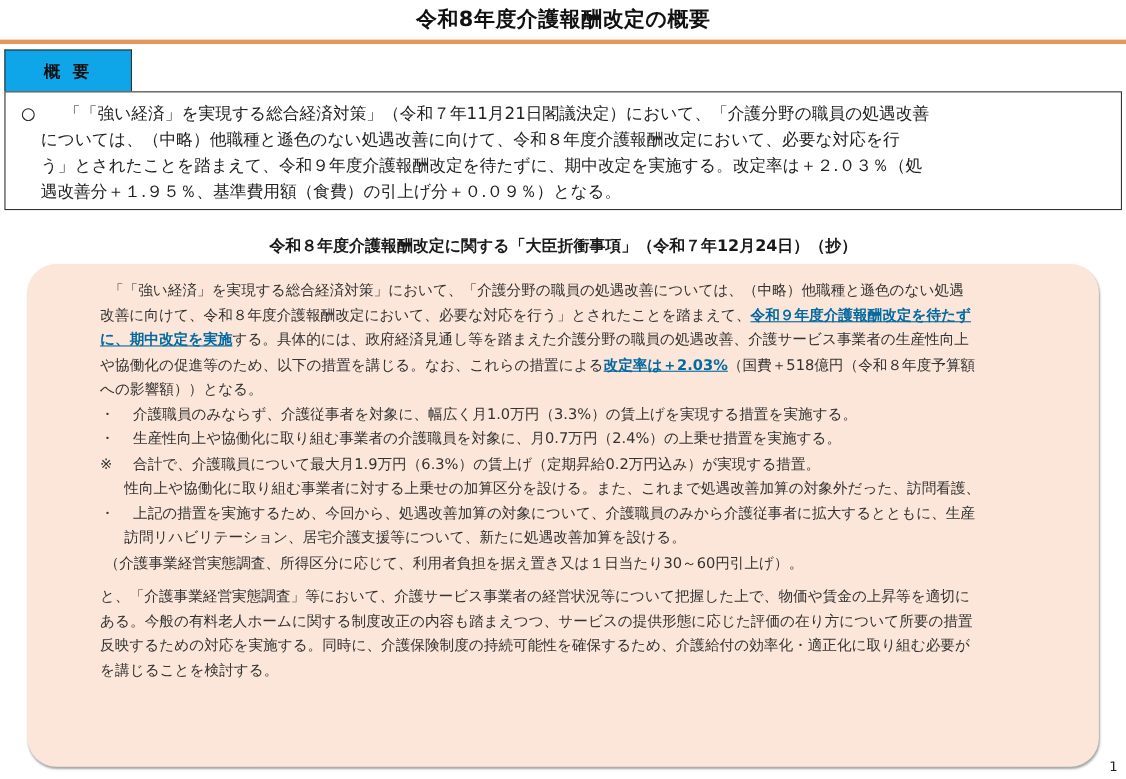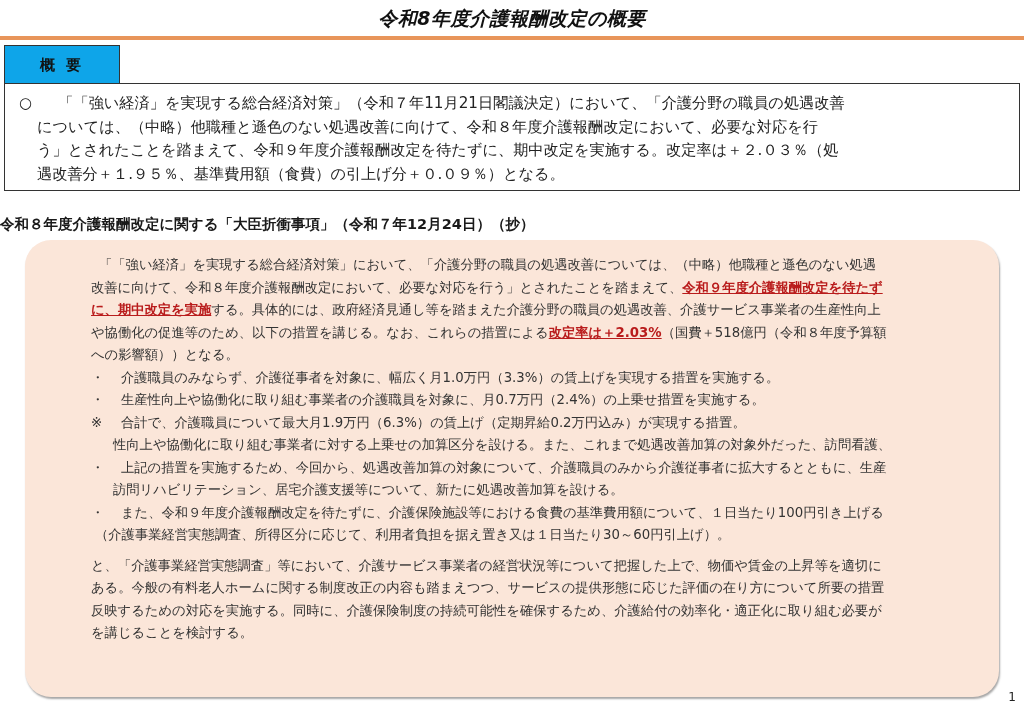--- a/index.html
+++ b/index.html
@@ -6,21 +6,21 @@
     html, body {
       width: 1024px; height: 708px; background: #ffffff; overflow: hidden;
       font-family: "DejaVu Sans", "Liberation Sans", sans-serif;
       color: #222222;
     }
     .page { position: relative; width: 1024px; height: 708px; }
 
     .title {
       position: absolute; left: 0; top: 4px; width: 1024px; height: 28px;
       text-align: center; font-size: 19px; font-weight: bold; letter-spacing: 0.5px;
-      color: #111111; line-height: 28px; font-style: italic;
+      color: #111111; line-height: 28px;
     }
     .title-rule {
       position: absolute; left: 0; top: 36px; width: 1024px; height: 4px;
       background: #e8955a;
     }
 
     .summary-tab {
       position: absolute; left: 4px; top: 45px; width: 116px; height: 38px;
       border: 1px solid #333333; border-bottom: none; background: #0ea5e9;
       text-align: center; line-height: 38px; font-size: 15px; font-weight: bold;
@@ -31,33 +31,33 @@
       border: 1px solid #333333; background: #ffffff;
       padding: 8px 16px 6px 14px;
       font-size: 15.2px; line-height: 23.5px; color: #222222;
     }
     .summary-box .lines span { display: block; white-space: nowrap; }
     .summary-box .lines span.first { text-indent: 0; }
     .summary-box .lines span.cont { padding-left: 18px; }
 
     .sub-heading {
       position: absolute; left: 0; top: 212px; width: 1024px; height: 24px;
-      font-size: 14.5px; font-weight: bold; color: #1a1a1a;
+      text-align: center; font-size: 14.5px; font-weight: bold; color: #1a1a1a;
       line-height: 24px;
     }
 
     .ministers-box {
       position: absolute; left: 25px; top: 240px; width: 974px; height: 457px;
       background: #fbe6d9; border-radius: 26px;
       box-shadow: 1px 2px 2px rgba(0,0,0,0.35);
       padding: 14px 18px 0 22px;
       font-size: 13.3px; line-height: 22.5px; color: #333333;
     }
     .ministers-box .ln { display: block; white-space: nowrap; margin-left: 44px; }
-    .ministers-box .em { font-weight: bold; text-decoration: underline; color: #b91c1c; }
+    .ministers-box .em { font-weight: bold; text-decoration: underline; color: #0369a1; }
     .ministers-box .bul { display: inline-block; width: 30px; }
     .ministers-box .gap { height: 8px; }
 
     .page-number {
       position: absolute; right: 8px; top: 690px; font-size: 12px; color: #222222;
     }
   </style>
 </head>
 <body>
 
@@ -84,21 +84,20 @@
     <span class="ln"><span class="em">に、期中改定を実施</span><span>する。具体的には、政府経済見通し等を踏まえた介護分野の職員の処遇改善、介護サービス事業者の生産性向上</span></span>
     <span class="ln"><span>や協働化の促進等のため、以下の措置を講じる。なお、これらの措置による</span><span class="em">改定率は＋2.03%</span><span>（国費＋518億円（令和８年度予算額</span></span>
     <span class="ln">への影響額））となる。</span>
 
     <span class="ln"><span class="bul">・</span><span>介護職員のみならず、介護従事者を対象に、幅広く月1.0万円（3.3%）の賃上げを実現する措置を実施する。</span></span>
     <span class="ln"><span class="bul">・</span><span>生産性向上や協働化に取り組む事業者の介護職員を対象に、月0.7万円（2.4%）の上乗せ措置を実施する。</span></span>
     <span class="ln"><span class="bul">※</span><span>合計で、介護職員について最大月1.9万円（6.3%）の賃上げ（定期昇給0.2万円込み）が実現する措置。</span></span>
     <span class="ln" style="padding-left:22px">性向上や協働化に取り組む事業者に対する上乗せの加算区分を設ける。また、これまで処遇改善加算の対象外だった、訪問看護、</span>
     <span class="ln"><span class="bul">・</span><span>上記の措置を実施するため、今回から、処遇改善加算の対象について、介護職員のみから介護従事者に拡大するとともに、生産</span></span>
     <span class="ln" style="padding-left:22px">訪問リハビリテーション、居宅介護支援等について、新たに処遇改善加算を設ける。</span>
-    <span class="ln"><span class="bul">・</span><span>また、令和９年度介護報酬改定を待たずに、介護保険施設等における食費の基準費用額について、１日当たり100円引き上げる</span></span>
     <span class="ln" style="padding-left:4px">（介護事業経営実態調査、所得区分に応じて、利用者負担を据え置き又は１日当たり30～60円引上げ）。</span>
 
     <div class="gap"></div>
 
     <span class="ln">と、「介護事業経営実態調査」等において、介護サービス事業者の経営状況等について把握した上で、物価や賃金の上昇等を適切に</span>
     <span class="ln">ある。今般の有料老人ホームに関する制度改正の内容も踏まえつつ、サービスの提供形態に応じた評価の在り方について所要の措置</span>
     <span class="ln">反映するための対応を実施する。同時に、介護保険制度の持続可能性を確保するため、介護給付の効率化・適正化に取り組む必要が</span>
     <span class="ln">を講じることを検討する。</span>
   </div>
 

